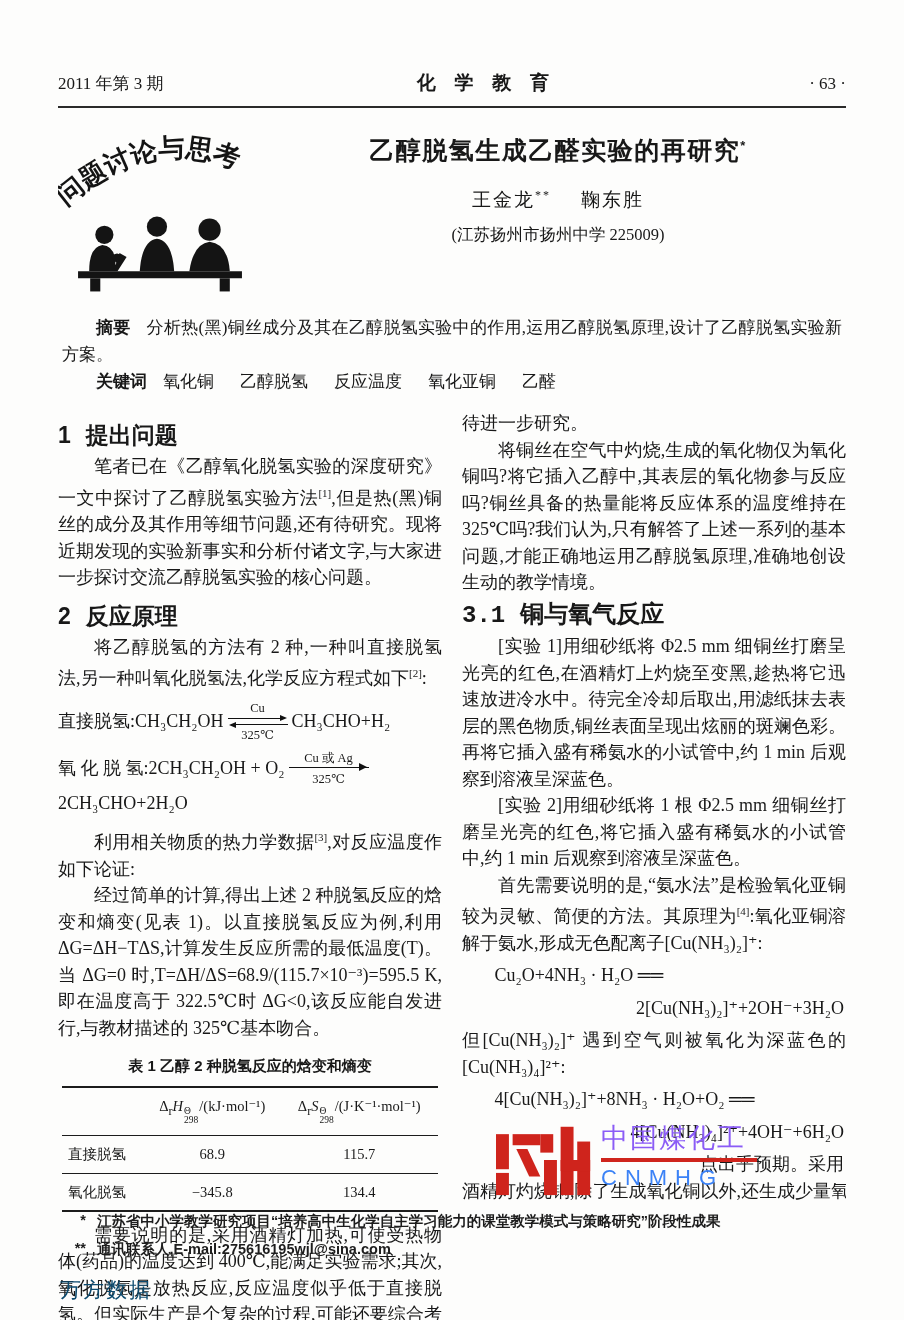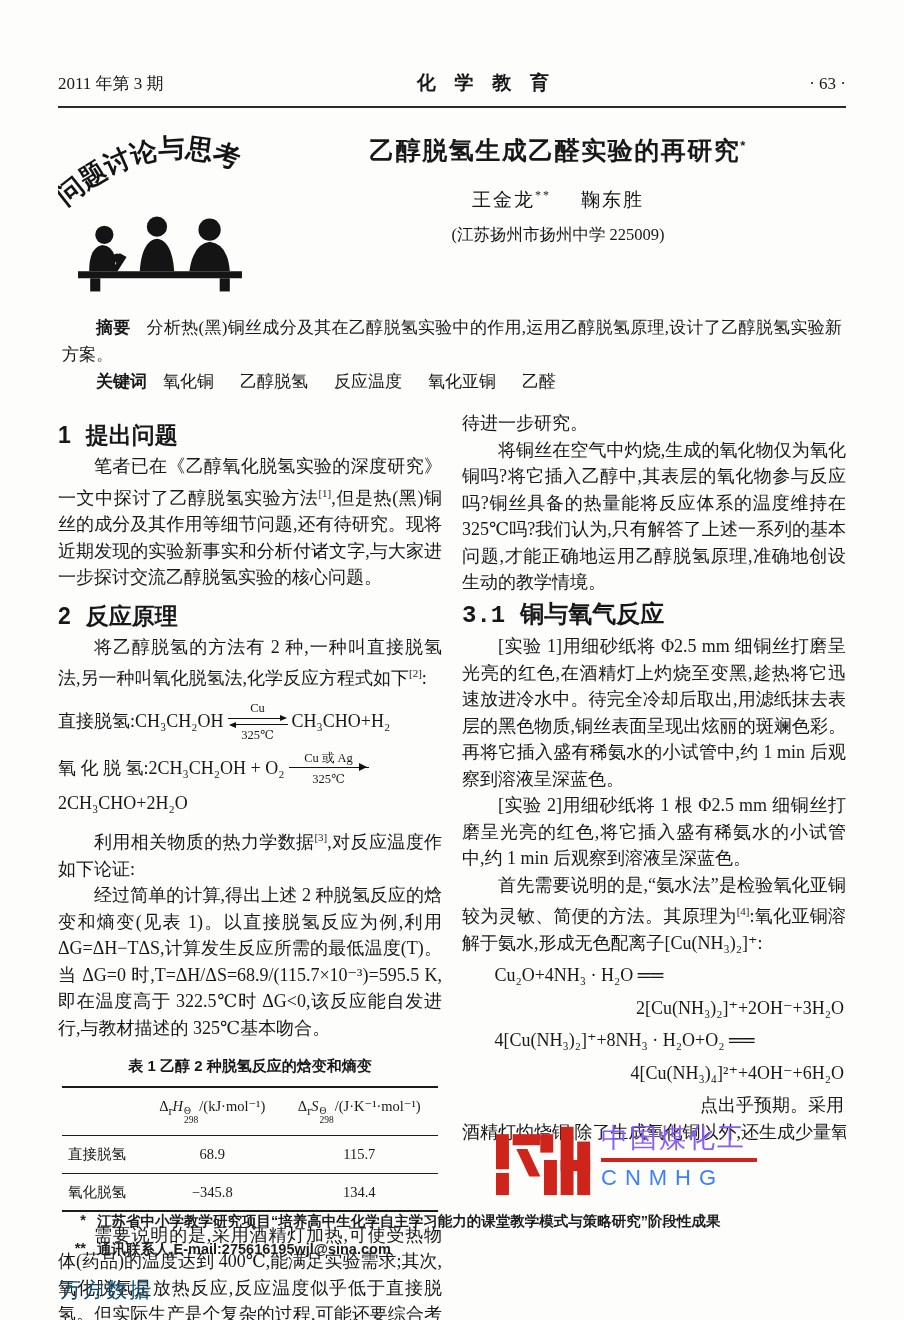--- a/index.html
+++ b/index.html
@@ -222,20 +222,21 @@
       <p class="ind">将铜丝在空气中灼烧,生成的氧化物仅为氧化铜吗?将它插入乙醇中,其表层的氧化物参与反应吗?铜丝具备的热量能将反应体系的温度维持在 325℃吗?我们认为,只有解答了上述一系列的基本问题,才能正确地运用乙醇脱氢原理,准确地创设生动的教学情境。</p>
 
       <h3 class="sh3"><span class="no">3.1</span><span>铜与氧气反应</span></h3>
       <p class="ind">[实验 1]用细砂纸将 Φ2.5 mm 细铜丝打磨呈光亮的红色,在酒精灯上灼烧至变黑,趁热将它迅速放进冷水中。待完全冷却后取出,用滤纸抹去表层的黑色物质,铜丝表面呈现出炫丽的斑斓色彩。再将它插入盛有稀氨水的小试管中,约 1 min 后观察到溶液呈深蓝色。</p>
       <p class="ind">[实验 2]用细砂纸将 1 根 Φ2.5 mm 细铜丝打磨呈光亮的红色,将它插入盛有稀氨水的小试管中,约 1 min 后观察到溶液呈深蓝色。</p>
       <p class="ind"><span>首先需要说明的是,“氨水法”是检验氧化亚铜较为灵敏、简便的方法。其原理为</span><sup class="ref">[4]</sup><span>:氧化亚铜溶解于氨水,形成无色配离子[Cu(NH₃)₂]⁺:</span></p>
 
       <div class="ceq">Cu₂O+4NH₃ · H₂O ══</div>
       <div class="ceq rt">2[Cu(NH₃)₂]⁺+2OH⁻+3H₂O</div>
 
+      <p>但[Cu(NH₃)₂]⁺ 遇到空气则被氧化为深蓝色的[Cu(NH₃)₄]²⁺:</p>
 
       <div class="ceq">4[Cu(NH₃)₂]⁺+8NH₃ · H₂O+O₂ ══</div>
       <div class="ceq rt">4[Cu(NH₃)₄]²⁺+4OH⁻+6H₂O</div>
 
       <p class="fragline">点出乎预期。采用</p>
       <p class="clipline">酒精灯灼烧铜,除了生成氧化铜以外,还生成少量氧</p>
     </div>
   </div>
 
   <div class="wm">

